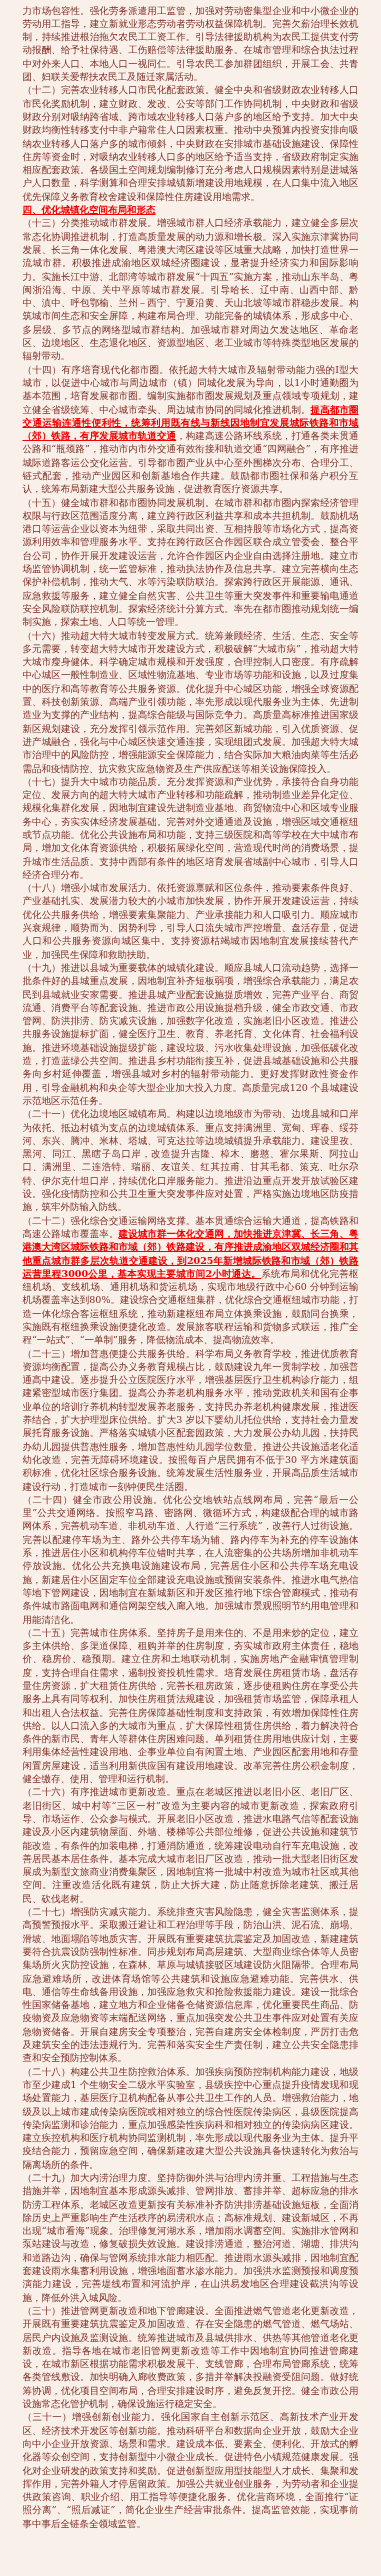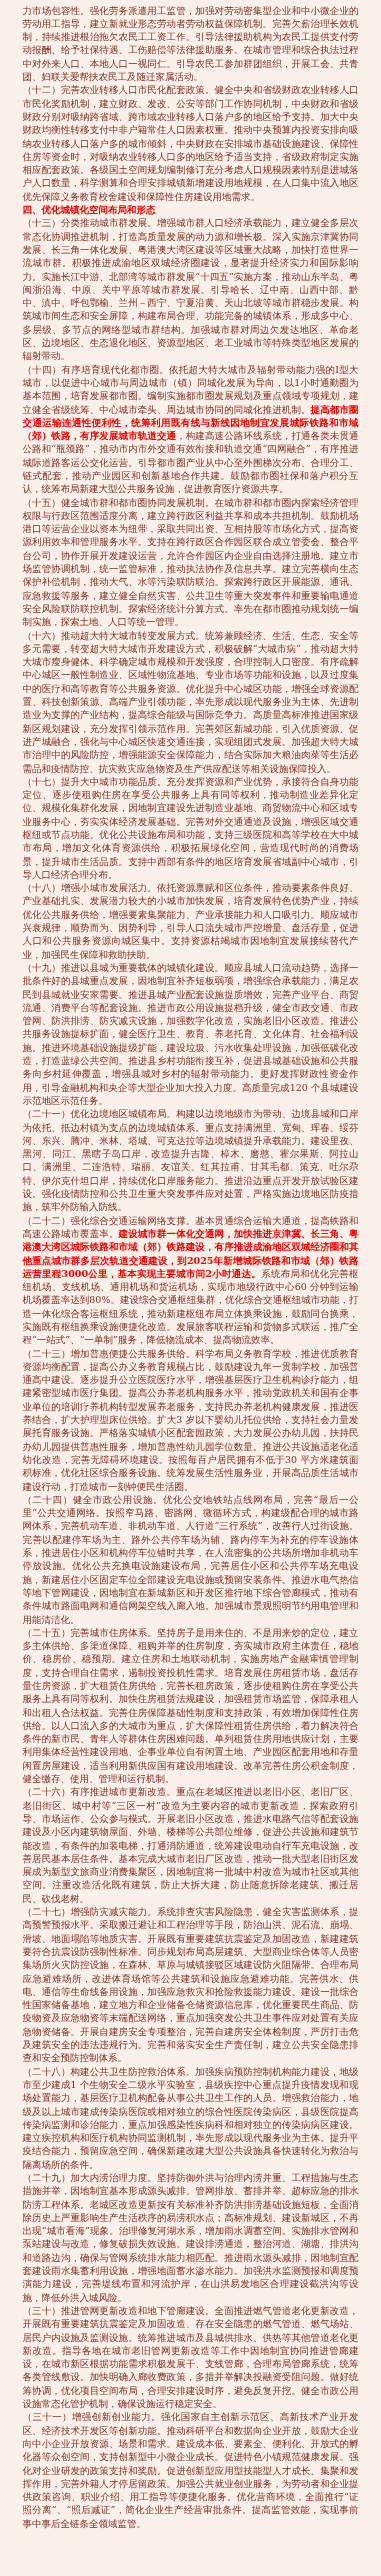--- a/index.html
+++ b/index.html
@@ -29,36 +29,37 @@
     margin: 0;
     padding: 0;
   }
   .heading {
     color: #f20000;
     font-weight: bold;
   }
   .hl {
     color: #f20000;
     font-weight: bold;
+    text-decoration: underline;
   }
 </style>
 </head>
 <body>
 
 <div class="doc">
   <div id="doc-body">
       <p><span class="normal">力市场包容性。强化劳务派遣用工监管，加强对劳动密集型企业和中小微企业的劳动用工指导，建立新就业形态劳动者劳动权益保障机制。完善欠薪治理长效机制，持续推进根治拖欠农民工工资工作。引导法律援助机构为农民工提供支付劳动报酬、给予社保待遇、工伤赔偿等法律援助服务。在城市管理和综合执法过程中对外来人口、本地人口一视同仁。引导农民工参加群团组织，开展工会、共青团、妇联关爱帮扶农民工及随迁家属活动。</span></p>
       <p><span class="normal">（十二）完善农业转移人口市民化配套政策。健全中央和省级财政农业转移人口市民化奖励机制，建立财政、发改、公安等部门工作协同机制，中央财政和省级财政分别对吸纳跨省域、跨市域农业转移人口落户多的地区给予支持。加大中央财政均衡性转移支付中非户籍常住人口因素权重。推动中央预算内投资安排向吸纳农业转移人口落户多的城市倾斜，中央财政在安排城市基础设施建设、保障性住房等资金时，对吸纳农业转移人口多的地区给予适当支持，省级政府制定实施相应配套政策。各级国土空间规划编制修订充分考虑人口规模因素特别是进城落户人口数量，科学测算和合理安排城镇新增建设用地规模，在人口集中流入地区优先保障义务教育校舍建设和保障性住房建设用地需求。</span></p>
       <p class="heading"><span class="hl">四、优化城镇化空间布局和形态</span></p>
       <p><span class="normal">（十三）分类推动城市群发展。增强城市群人口经济承载能力，建立健全多层次常态化协调推进机制，打造高质量发展的动力源和增长极。深入实施京津冀协同发展、长三角一体化发展、粤港澳大湾区建设等区域重大战略，加快打造世界一流城市群。积极推进成渝地区双城经济圈建设，显著提升经济实力和国际影响力。实施长江中游、北部湾等城市群发展“十四五”实施方案，推动山东半岛、粤闽浙沿海、中原、关中平原等城市群发展。引导哈长、辽中南、山西中部、黔中、滇中、呼包鄂榆、兰州－西宁、宁夏沿黄、天山北坡等城市群稳步发展。构筑城市间生态和安全屏障，构建布局合理、功能完备的城镇体系，形成多中心、多层级、多节点的网络型城市群结构。加强城市群对周边欠发达地区、革命老区、边境地区、生态退化地区、资源型地区、老工业城市等特殊类型地区发展的辐射带动。</span></p>
       <p><span class="normal">（十四）有序培育现代化都市圈。依托超大特大城市及辐射带动能力强的Ⅰ型大城市，以促进中心城市与周边城市（镇）同城化发展为导向，以1小时通勤圈为基本范围，培育发展都市圈。编制实施都市圈发展规划及重点领域专项规划，建立健全省级统筹、中心城市牵头、周边城市协同的同城化推进机制。</span><span class="hl">提高都市圈交通运输连通性便利性，统筹利用既有线与新线因地制宜发展城际铁路和市域（郊）铁路，有序发展城市轨道交通</span><span class="normal">，构建高速公路环线系统，打通各类未贯通公路和“瓶颈路”，推动市内市外交通有效衔接和轨道交通“四网融合”，有序推进城际道路客运公交化运营。引导都市圈产业从中心至外围梯次分布、合理分工、链式配套，推动产业园区和创新基地合作共建。鼓励都市圈社保和落户积分互认，统筹布局新建大型公共服务设施，促进教育医疗资源共享。</span></p>
       <p><span class="normal">（十五）健全城市群和都市圈协同发展机制。在城市群和都市圈内探索经济管理权限与行政区范围适度分离，建立跨行政区利益共享和成本共担机制。鼓励机场港口等运营企业以资本为纽带，采取共同出资、互相持股等市场化方式，提高资源利用效率和管理服务水平。支持在跨行政区合作园区联合成立管委会、整合平台公司，协作开展开发建设运营，允许合作园区内企业自由选择注册地。建立市场监管协调机制，统一监管标准，推动执法协作及信息共享。建立完善横向生态保护补偿机制，推动大气、水等污染联防联治。探索跨行政区开展能源、通讯、应急救援等服务，建立健全自然灾害、公共卫生等重大突发事件和重要输电通道安全风险联防联控机制。探索经济统计分算方式。率先在都市圈推动规划统一编制实施，探索土地、人口等统一管理。</span></p>
       <p><span class="normal">（十六）推动超大特大城市转变发展方式。统筹兼顾经济、生活、生态、安全等多元需要，转变超大特大城市开发建设方式，积极破解“大城市病”，推动超大特大城市瘦身健体。科学确定城市规模和开发强度，合理控制人口密度。有序疏解中心城区一般性制造业、区域性物流基地、专业市场等功能和设施，以及过度集中的医疗和高等教育等公共服务资源。优化提升中心城区功能，增强全球资源配置、科技创新策源、高端产业引领功能，率先形成以现代服务业为主体、先进制造业为支撑的产业结构，提高综合能级与国际竞争力。高质量高标准推进国家级新区规划建设，充分发挥引领示范作用。完善郊区新城功能，引入优质资源、促进产城融合，强化与中心城区快速交通连接，实现组团式发展。加强超大特大城市治理中的风险防控，增强能源安全保障能力，结合实际加大粮油肉菜等生活必需品和疫情防控、抗灾救灾应急物资及生产供应配送等相关设施保障投入。</span></p>
-      <p><span class="normal">（十七）提升大中城市功能品质。充分发挥资源和产业优势，承接符合自身功能定位、逐步使租购住房在享受公共服务上具有同等权利，推动制造业差异化定位、规模化集群化发展，因地制宜建设先进制造业基地、商贸物流中心和区域专业服务中心，夯实实体经济发展基础。完善对外交通通道及设施，增强区域交通枢纽或节点功能。优化公共设施布局和功能，支持三级医院和高等学校在大中城市布局，增加文化体育资源供给，积极拓展绿化空间，营造现代时尚的消费场景，提升城市生活品质。支持中西部有条件的地区培育发展省域副中心城市，引导人口经济合理分布。</span></p>
-      <p><span class="normal">（十八）增强小城市发展活力。依托资源禀赋和区位条件，推动要素条件良好、产业基础扎实、发展潜力较大的小城市加快发展，培育发展特色优势产业，持续优化公共服务供给，增强要素集聚能力、产业承接能力和人口吸引力。顺应城市兴衰规律，顺势而为、因势利导，引导人口流失城市严控增量、盘活存量，促进人口和公共服务资源向城区集中。支持资源枯竭城市因地制宜发展接续替代产业，加强民生保障和救助扶助。</span></p>
+      <p><span class="normal">（十七）提升大中城市功能品质。充分发挥资源和产业优势，承接符合自身功能定位、发展方向的超大特大城市产业转移和功能疏解，推动制造业差异化定位、规模化集群化发展，因地制宜建设先进制造业基地、商贸物流中心和区域专业服务中心，夯实实体经济发展基础。完善对外交通通道及设施，增强区域交通枢纽或节点功能。优化公共设施布局和功能，支持三级医院和高等学校在大中城市布局，增加文化体育资源供给，积极拓展绿化空间，营造现代时尚的消费场景，提升城市生活品质。支持中西部有条件的地区培育发展省域副中心城市，引导人口经济合理分布。</span></p>
+      <p><span class="normal">（十八）增强小城市发展活力。依托资源禀赋和区位条件，推动要素条件良好、产业基础扎实、发展潜力较大的小城市加快发展，协作开展开发建设运营，持续优化公共服务供给，增强要素集聚能力、产业承接能力和人口吸引力。顺应城市兴衰规律，顺势而为、因势利导，引导人口流失城市严控增量、盘活存量，促进人口和公共服务资源向城区集中。支持资源枯竭城市因地制宜发展接续替代产业，加强民生保障和救助扶助。</span></p>
       <p><span class="normal">（十九）推进以县城为重要载体的城镇化建设。顺应县城人口流动趋势，选择一批条件好的县城重点发展，因地制宜补齐短板弱项，增强综合承载能力，满足农民到县城就业安家需要。推进县城产业配套设施提质增效，完善产业平台、商贸流通、消费平台等配套设施。推进市政公用设施提档升级，健全市政交通、市政管网、防洪排涝、防灾减灾设施，加强数字化改造，实施老旧小区改造。推进公共服务设施提标扩面，健全医疗卫生、教育、养老托育、文化体育、社会福利设施。推进环境基础设施提级扩能，建设垃圾、污水收集处理设施，加强低碳化改造，打造蓝绿公共空间。推进县乡村功能衔接互补，促进县城基础设施和公共服务向乡村延伸覆盖，增强县城对乡村的辐射带动能力。更好发挥财政性资金作用，引导金融机构和央企等大型企业加大投入力度。高质量完成120 个县城建设示范地区示范任务。</span></p>
       <p><span class="normal">（二十一）优化边境地区城镇布局。构建以边境地级市为带动、边境县城和口岸为依托、抵边村镇为支点的边境城镇体系。重点支持满洲里、宽甸、珲春、绥芬河、东兴、腾冲、米林、塔城、可克达拉等边境城镇提升承载能力。建设里孜、黑河、同江、黑瞎子岛口岸，改造提升吉隆、樟木、磨憨、霍尔果斯、阿拉山口、满洲里、二连浩特、瑞丽、友谊关、红其拉甫、甘其毛都、策克、吐尔尕特、伊尔克什坦口岸，持续优化口岸服务能力。推进沿边重点开发开放试验区建设。强化疫情防控和公共卫生重大突发事件应对处置，严格实施边境地区防疫措施，筑牢外防输入防线。</span></p>
       <p><span class="normal">（二十二）强化综合交通运输网络支撑。基本贯通综合运输大通道，提高铁路和高速公路城市覆盖率。</span><span class="hl">建设城市群一体化交通网，加快推进京津冀、长三角、粤港澳大湾区城际铁路和市域（郊）铁路建设，有序推进成渝地区双城经济圈和其他重点城市群多层次轨道交通建设，到2025年新增城际铁路和市域（郊）铁路运营里程3000公里，基本实现主要城市间2小时通达。</span><span class="normal">系统布局和优化完善枢纽机场、支线机场、通用机场和货运机场，实现市地级行政中心60 分钟到运输机场覆盖率达到80%。建设综合交通枢纽集群，优化综合交通枢纽城市功能，打造一体化综合客运枢纽系统，推动新建枢纽布局立体换乘设施，鼓励同台换乘，实施既有枢纽换乘设施便捷化改造。发展旅客联程运输和货物多式联运，推广全程“一站式”、“一单制”服务，降低物流成本、提高物流效率。</span></p>
       <p><span class="normal">（二十三）增加普惠便捷公共服务供给。科学布局义务教育学校，推进优质教育资源均衡配置，提高公办义务教育规模占比，鼓励建设九年一贯制学校，加强普通高中建设。逐步提升公立医院医疗水平，增强基层医疗卫生机构诊疗能力，组建紧密型城市医疗集团。提高公办养老机构服务水平，推动党政机关和国有企事业单位的培训疗养机构转型发展养老服务，支持民办养老机构健康发展，推进医养结合，扩大护理型床位供给。扩大3 岁以下婴幼儿托位供给，支持社会力量发展托育服务设施。严格落实城镇小区配套园政策，大力发展公办幼儿园，扶持民办幼儿园提供普惠性服务，增加普惠性幼儿园学位数量。推进公共设施适老化适幼化改造，完善无障碍环境建设。按照每百户居民拥有不低于30 平方米建筑面积标准，优化社区综合服务设施。统筹发展生活性服务业，开展高品质生活城市建设行动，打造城市一刻钟便民生活圈。</span></p>
       <p><span class="normal">（二十四）健全市政公用设施。优化公交地铁站点线网布局，完善“最后一公里”公共交通网络。按照窄马路、密路网、微循环方式，构建级配合理的城市路网体系，完善机动车道、非机动车道、人行道“三行系统”，改善行人过街设施。完善以配建停车场为主、路外公共停车场为辅、路内停车为补充的停车设施体系，推进居住小区和机构停车位错时共享，在人流密集的公共场所增加非机动车停放设施。优化公共充换电设施建设布局，完善居住小区和公共停车场充电设施，新建居住小区固定车位全部建设充电设施或预留安装条件。推进水电气热信等地下管网建设，因地制宜在新城新区和开发区推行地下综合管廊模式，推动有条件城市路面电网和通信网架空线入廊入地。加强城市景观照明节约用电管理和用能清洁化。</span></p>
       <p><span class="normal">（二十五）完善城市住房体系。坚持房子是用来住的、不是用来炒的定位，建立多主体供给、多渠道保障、租购并举的住房制度，夯实城市政府主体责任，稳地价、稳房价、稳预期。建立住房和土地联动机制，实施房地产金融审慎管理制度，支持合理自住需求，遏制投资投机性需求。培育发展住房租赁市场，盘活存量住房资源，扩大租赁住房供给，完善长租房政策，逐步使租购住房在享受公共服务上具有同等权利。加快住房租赁法规建设，加强租赁市场监管，保障承租人和出租人合法权益。完善住房保障基础性制度和支持政策，有效增加保障性住房供给。以人口流入多的大城市为重点，扩大保障性租赁住房供给，着力解决符合条件的新市民、青年人等群体住房困难问题。单列租赁住房用地供应计划，主要利用集体经营性建设用地、企事业单位自有闲置土地、产业园区配套用地和存量闲置房屋建设，适当利用新供应国有建设用地建设。改革完善住房公积金制度，健全缴存、使用、管理和运行机制。</span></p>
       <p><span class="normal">（二十六）有序推进城市更新改造。重点在老城区推进以老旧小区、老旧厂区、老旧街区、城中村等“三区一村”改造为主要内容的城市更新改造，探索政府引导、市场运作、公众参与模式。开展老旧小区改造，推进水电路气信等配套设施建设及小区内建筑物屋面、外墙、楼梯等公共部位维修，促进公共设施和建筑节能改造，有条件的加装电梯，打通消防通道，统筹建设电动自行车充电设施，改善居民基本居住条件。基本完成大城市老旧厂区改造，推动一批大型老旧街区发展成为新型文旅商业消费集聚区，因地制宜将一批城中村改造为城市社区或其他空间。注重改造活化既有建筑，防止大拆大建，防止随意拆除老建筑、搬迁居民、砍伐老树。</span></p>
       <p><span class="normal">（二十七）增强防灾减灾能力。系统排查灾害风险隐患，健全灾害监测体系，提高预警预报水平。采取搬迁避让和工程治理等手段，防治山洪、泥石流、崩塌、滑坡、地面塌陷等地质灾害。开展既有重要建筑抗震鉴定及加固改造，新建建筑要符合抗震设防强制性标准。同步规划布局高层建筑、大型商业综合体等人员密集场所火灾防控设施，在森林、草原与城镇接驳区域建设防火阻隔带。合理布局应急避难场所，改进体育场馆等公共建筑和设施应急避难功能。完善供水、供电、通信等生命线备用设施，加强应急救灾和抢险救援能力建设。建设一批综合性国家储备基地，建立地方和企业储备仓储资源信息库，优化重要民生商品、防疫物资及应急物资等末端配送网络，重点加强突发公共卫生事件应对处置有关应急物资储备。开展自建房安全专项整治，完善自建房安全体检制度，严厉打击危及建筑安全的违法违规行为。完善和落实安全生产责任制，建立公共安全隐患排查和安全预防控制体系。</span></p>
       <p><span class="normal">（二十八）构建公共卫生防控救治体系。加强疾病预防控制机构能力建设，地级市至少建成1 个生物安全二级水平实验室，县级疾控中心重点提升疫情发现和现场处置能力，基层医疗卫机构配备从事公共卫生工作的人员。增强救治能力，地级及以上城市建成传染病医院或相对独立的综合性医院传染病区，县级医院提高传染病监测和诊治能力，重点加强感染性疾病科和相对独立的传染病病区建设。建立疾控机构和医疗机构协同监测机制，率先形成以现代服务业为主体。提升平疫结合能力，预留应急空间，确保新建改建大型公共设施具备快速转化为救治与隔离场所的条件。</span></p>
       <p><span class="normal">（二十九）加大内涝治理力度。坚持防御外洪与治理内涝并重、工程措施与生态措施并举，因地制宜基本形成源头减排、管网排放、蓄排并举、超标应急的排水防涝工程体系。老城区改造更新按有关标准补齐防洪排涝基础设施短板，全面消除历史上严重影响生产生活秩序的易涝积水点；高标准规划、建设新城区，不再出现“城市看海”现象。治理修复河湖水系，增加雨水调蓄空间。实施排水管网和泵站建设与改造，修复破损失效设施。建设排涝通道，整治河道、湖塘、排洪沟和道路边沟，确保与管网系统排水能力相匹配。推进雨水源头减排，因地制宜配套建设雨水集蓄利用设施，增强地面蓄水渗水能力。加强洪水监测预报和调度预演能力建设，完善堤线布置和河流护岸，在山洪易发地区合理建设截洪沟等设施，降低外洪入城风险。</span></p>

